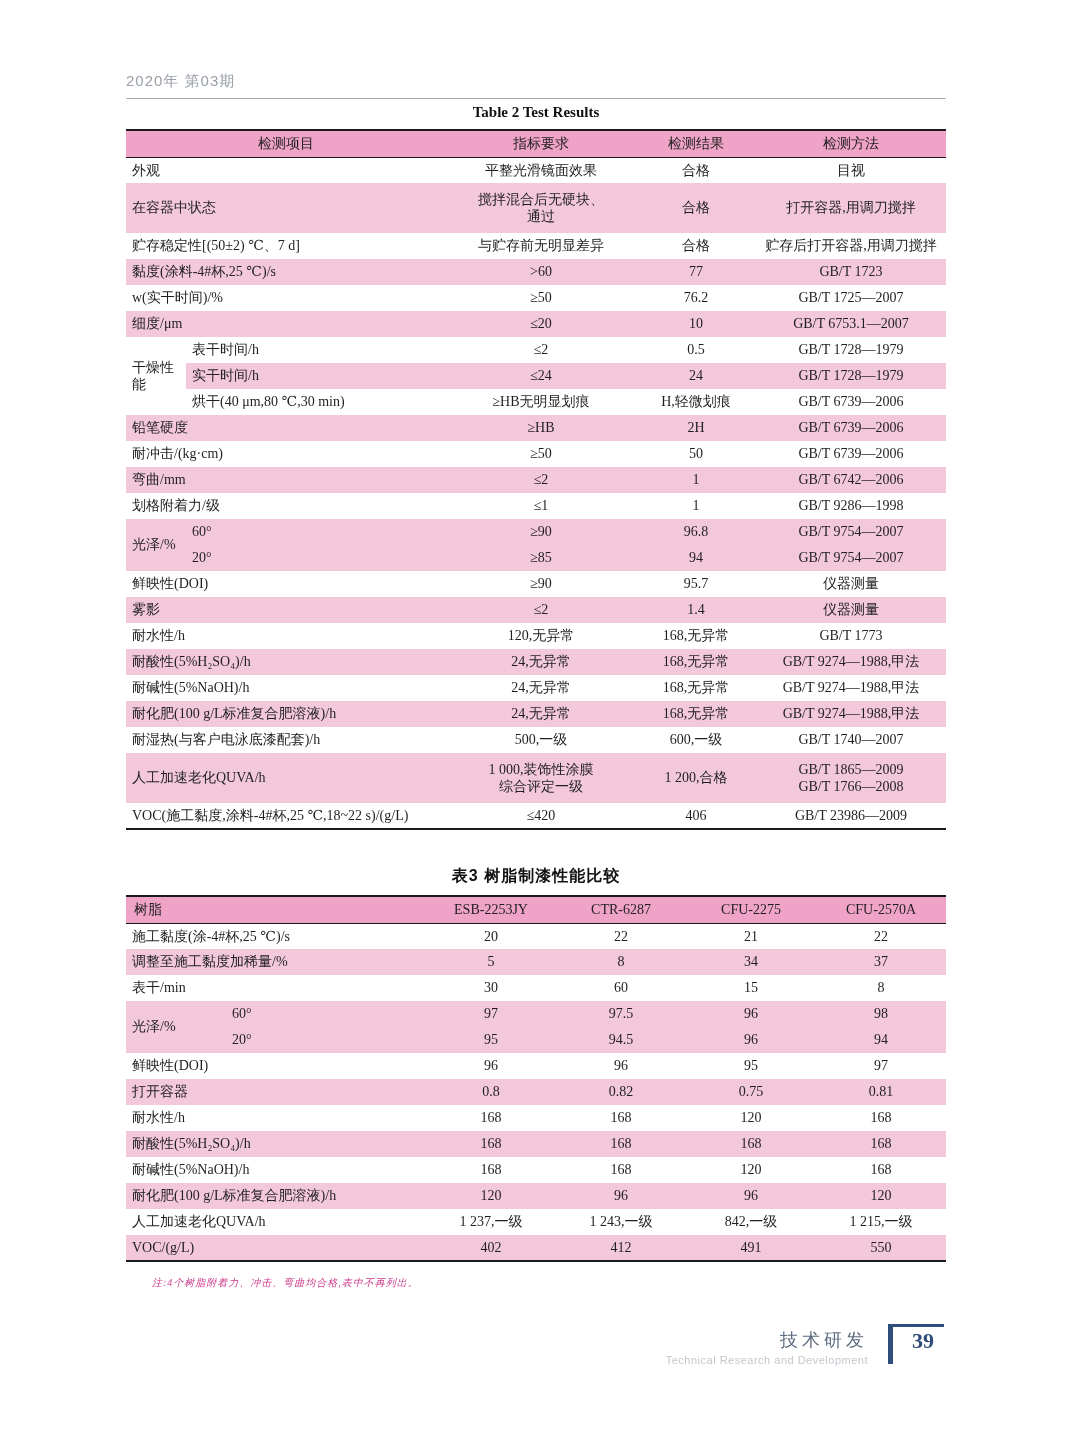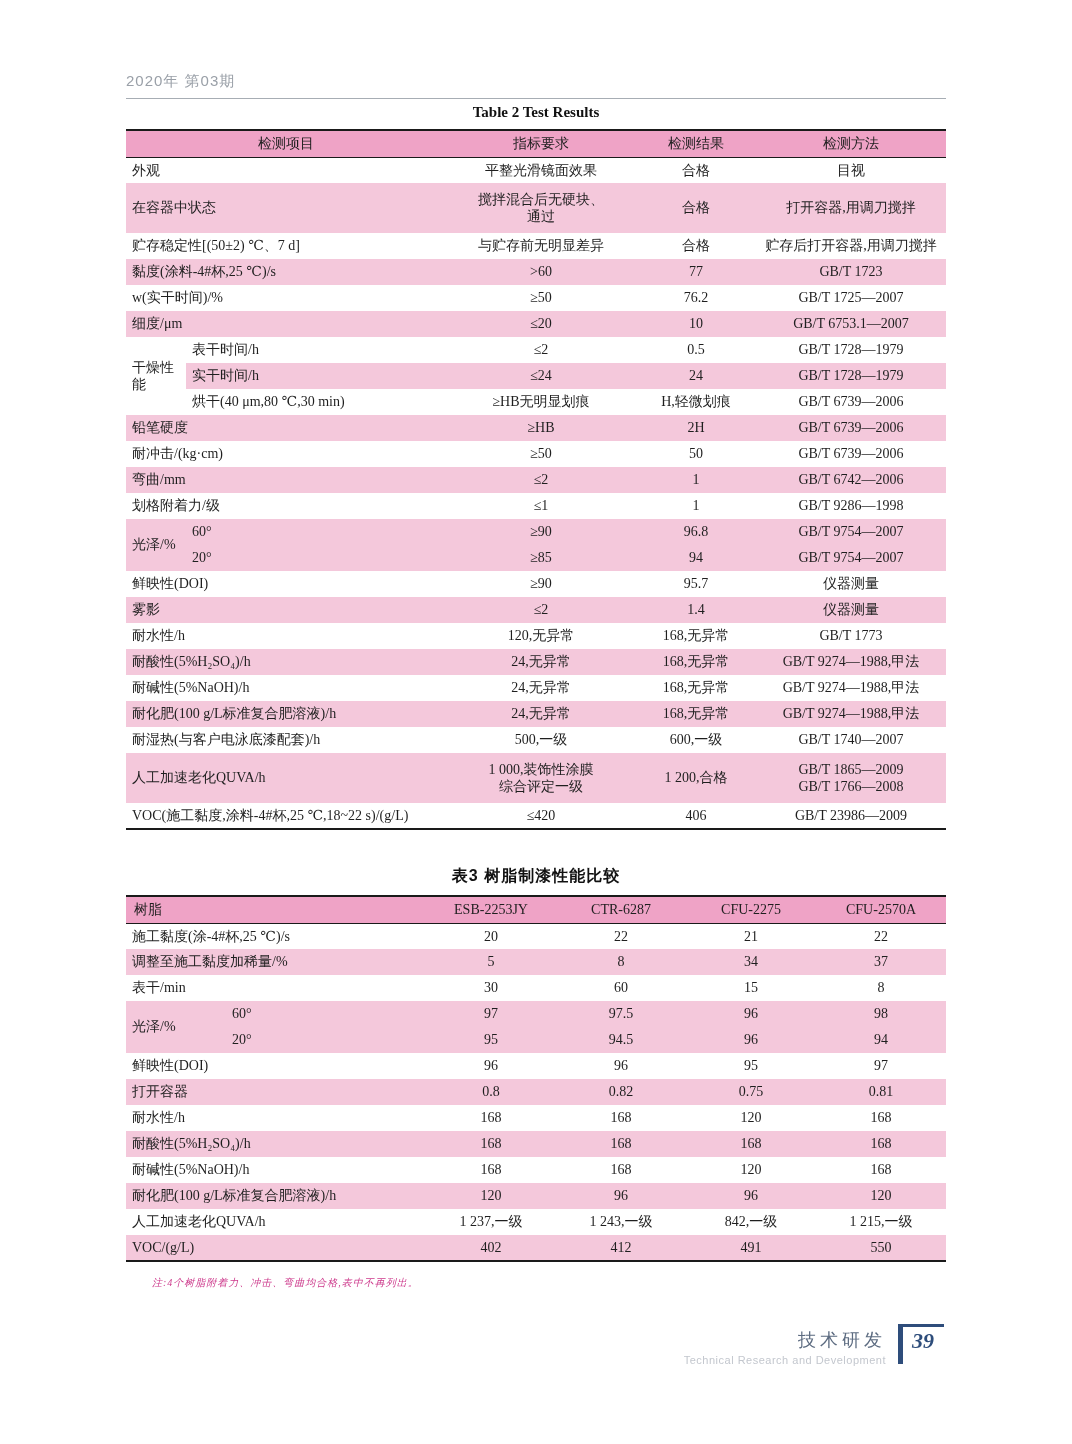--- a/index.html
+++ b/index.html
@@ -45,23 +45,23 @@
   .gap-table3{margin-top:36px;}
 
   .note{margin-top:14px;margin-left:26px;color:var(--note-red);font-size:10px;
     font-style:italic;font-family:"Liberation Serif","DejaVu Serif",serif;letter-spacing:1px;}
 
   .page-footer{display:flex;justify-content:flex-end;align-items:flex-start;
     margin-top:34px;padding-right:2px;}
   .footer-text{text-align:right;padding-top:4px;}
   .footer-cn{font-size:18px;color:var(--footer-slate);letter-spacing:4px;}
   .footer-en{margin-top:2px;font-size:11px;color:var(--footer-lt);letter-spacing:0.5px;}
-  .page-num-box{margin-left:12px;border-left:5px solid var(--footer-blue);
-    border-top:3px solid var(--footer-blue);padding:1px 10px 10px 9px;
-    font-family:"Liberation Serif","DejaVu Serif",serif;font-style:italic;font-weight:bold;
+  .page-num-box{margin-left:20px;border-left:5px solid var(--footer-blue);
+    border-top:3px solid var(--footer-blue);padding:1px 10px 10px 19px;
+    font-family:"Liberation Serif","DejaVu Serif",serif;font-weight:bold;
     font-size:22px;color:var(--footer-blue);}
 </style>
 </head>
 <body>
 
 <div class="content">
 
   <div class="page-header">
     <span>2020年 第03期</span>
   </div>

